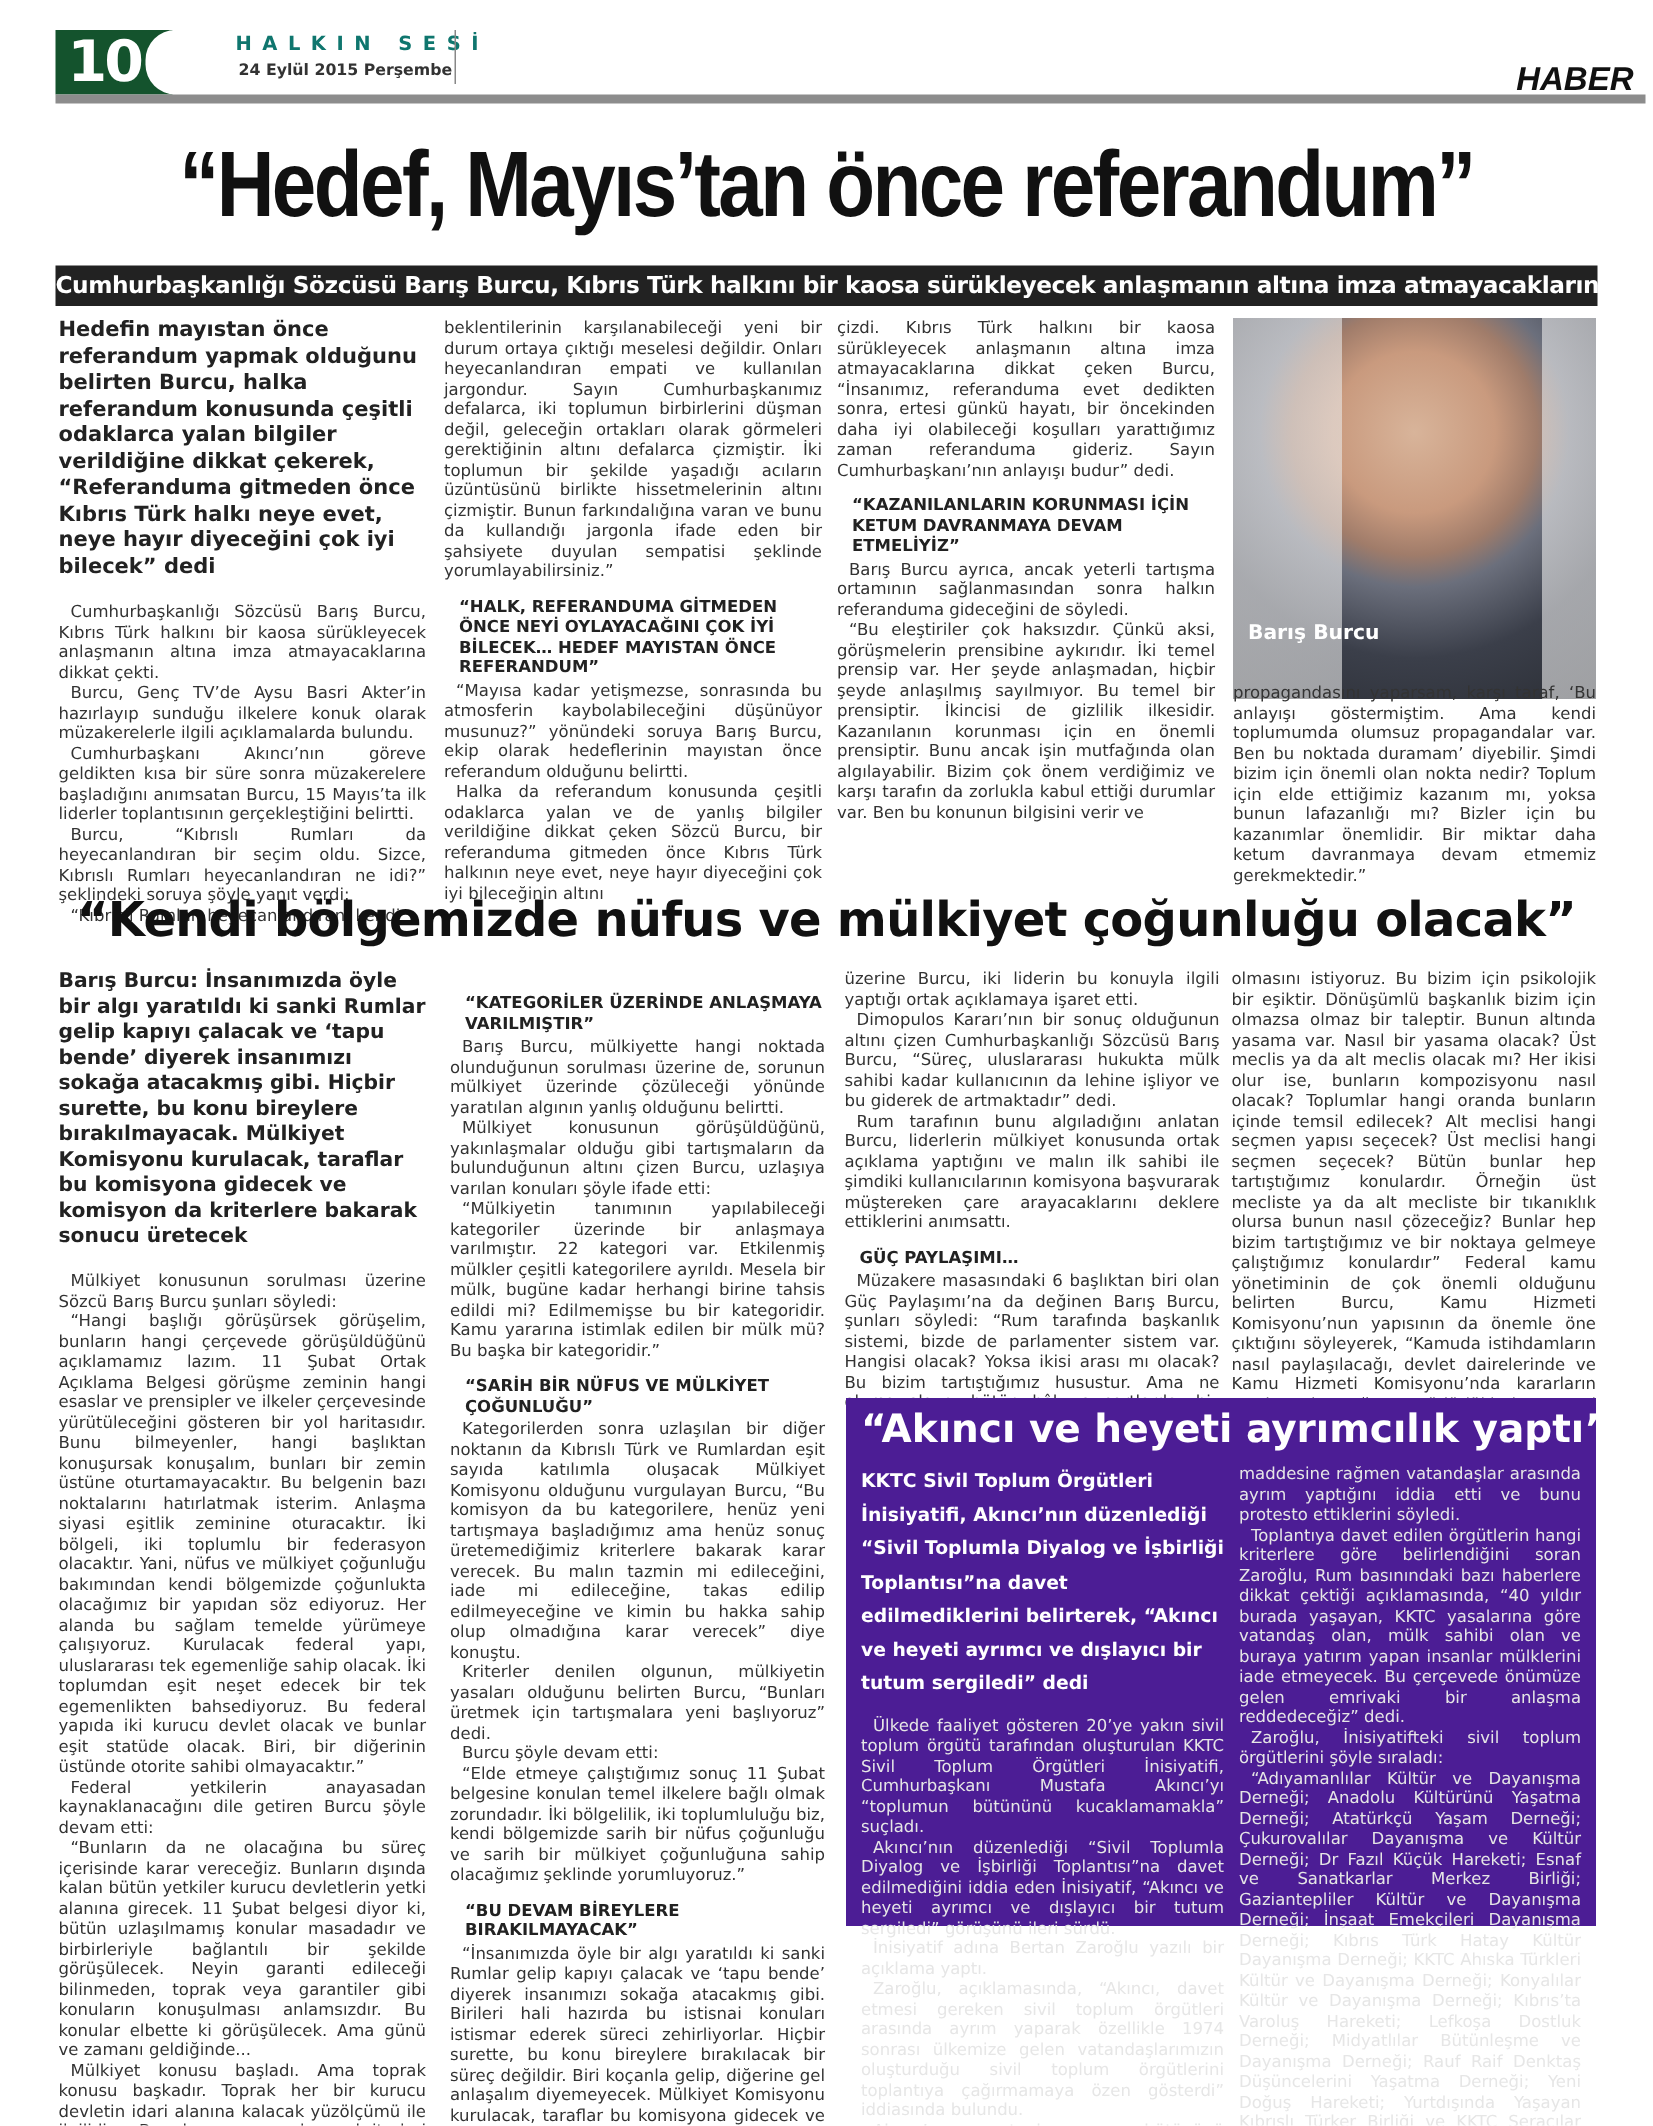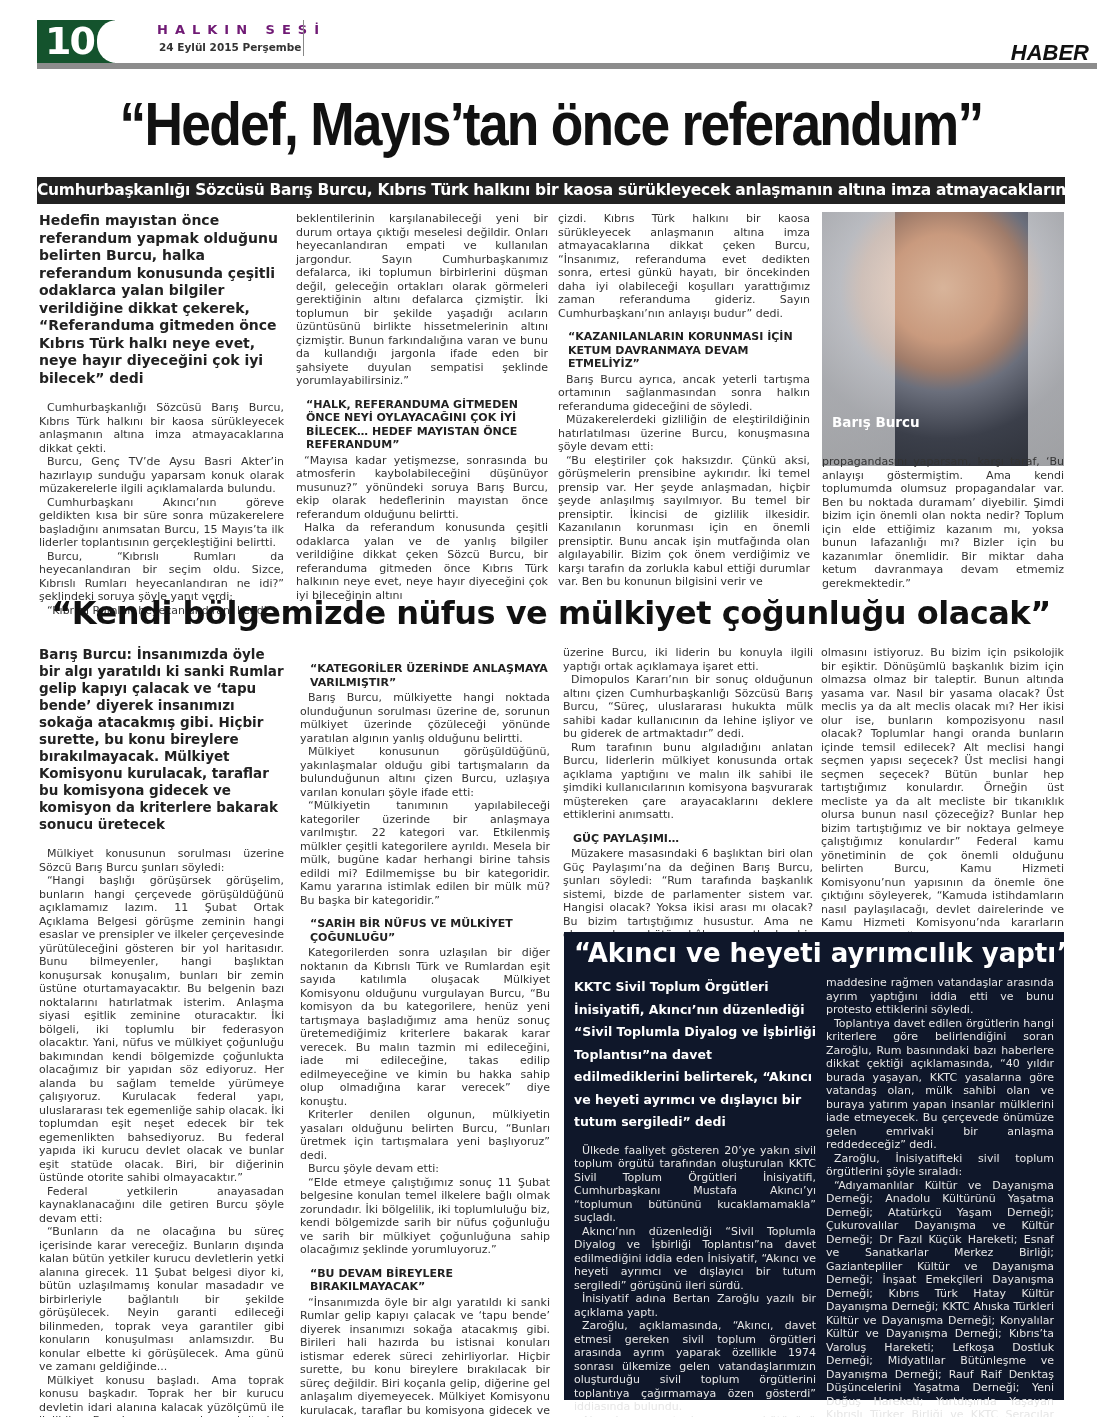--- a/index.html
+++ b/index.html
@@ -1,35 +1,35 @@
 <!DOCTYPE html>
 <html><head>
 <meta charset="utf-8">
 <style>
   html,body{margin:0;padding:0;background:#fff;}
   body{width:1102px;height:1417px;position:relative;overflow:hidden;font-family:"DejaVu Sans",sans-serif;color:#222;}
   .masthead{position:absolute;left:37px;top:20px;width:1060px;height:46px;}
   .pagenum{position:absolute;left:0;top:0;width:70px;height:43px;background:#14532d;color:#fff;font-size:38px;font-weight:bold;line-height:43px;padding-left:8px;letter-spacing:-2px;}
   .pagenum-curve{position:absolute;left:60px;top:0;width:40px;height:43px;background:#fff;border-radius:20px 0 0 20px;}
-  .paper-name{position:absolute;left:120px;top:2px;font-size:13px;font-weight:bold;letter-spacing:7px;color:#701a75;}
+  .paper-name{position:absolute;left:120px;top:2px;font-size:13px;font-weight:bold;letter-spacing:7px;color:#0f766e;}
   .paper-date{position:absolute;left:122px;top:21px;font-size:10.5px;font-weight:bold;color:#333;}
   .mh-divider{position:absolute;left:266px;top:0;width:1px;height:36px;background:#888;}
   .mh-bar{position:absolute;left:0;top:43px;width:1060px;height:6px;background:#8c8c8c;}
   .section-tag{position:absolute;right:8px;top:20px;font-family:"Liberation Sans",sans-serif;font-weight:bold;font-style:italic;font-size:22px;color:#111;text-align:right;}
   .headline{position:absolute;left:37px;top:88px;width:1028px;text-align:center;font-family:"Liberation Sans",sans-serif;font-weight:bold;font-size:62px;letter-spacing:-2px;transform:scaleX(0.86);transform-origin:center;color:#111;white-space:nowrap;}
   .deck{position:absolute;left:37px;top:177px;width:1028px;height:27px;background:#222;color:#fff;font-size:15.5px;font-weight:bold;line-height:27px;text-align:center;white-space:nowrap;letter-spacing:-0.3px;}
   .col{position:absolute;font-size:11px;line-height:13.5px;text-align:justify;color:#333;}
   .col p{margin:0;text-indent:8px;}
   .lead{font-size:14px;font-weight:bold;line-height:17.5px;color:#222;margin:0 0 14px 0;text-align:left;}
   .sub{font-weight:bold;margin:10px 0 2px 10px;color:#222;text-align:left;}
   .photo{position:absolute;left:822px;top:212px;width:242px;height:254px;background:radial-gradient(circle at 50% 30%,#d8b49a 0,#c99a7e 25%,#a07c6a 38%,#6b6f7c 48%,#3b3f4a 70%,#2b2e35 100%);}
   .photo-bg{position:absolute;left:0;top:0;width:100%;height:100%;background:linear-gradient(90deg,#f2f2f2 0,#e9e9e9 30%,transparent 30%,transparent 85%,#ececec 85%);opacity:.6;}
   .caption{position:absolute;left:10px;bottom:36px;color:#fff;font-weight:bold;font-size:13.5px;}
   .headline2{position:absolute;left:37px;top:594px;width:1028px;text-align:center;font-weight:bold;font-size:32px;color:#111;white-space:nowrap;letter-spacing:-0.5px;}
-  .dark-box{position:absolute;left:564px;top:932px;width:500px;height:468px;background:#0f172a;color:#eee;}
+  .dark-box{position:absolute;left:564px;top:932px;width:500px;height:352px;background:#4c1d95;color:#eee;}
   .dark-box .col{color:#e6e6e6;}
   .headline3{position:absolute;left:10px;top:6px;width:480px;text-align:center;font-weight:bold;font-size:26px;color:#fff;white-space:nowrap;}
   .lead-dark{font-size:12.5px;font-weight:bold;line-height:22.5px;color:#fff;margin:0 0 10px 0;text-align:left;}
 </style>
 </head>
 <body>
 
 <div class="masthead">
   <div class="pagenum">10</div>
   <div class="pagenum-curve"></div>
@@ -39,38 +39,37 @@
   <div class="section-tag">HABER</div>
   <div class="mh-bar"></div>
 </div>
 
 <div class="headline">“Hedef, Mayıs’tan önce referandum”</div>
 <div class="deck">Cumhurbaşkanlığı Sözcüsü Barış Burcu, Kıbrıs Türk halkını bir kaosa sürükleyecek anlaşmanın altına imza atmayacaklarını vurguladı</div>
 
 <div class="col" style="left:39px;top:212px;width:245px;">
   <div class="lead">Hedefin mayıstan önce referandum yapmak olduğunu belirten Burcu, halka referandum konusunda çeşitli odaklarca yalan bilgiler verildiğine dikkat çekerek, “Referanduma gitmeden önce Kıbrıs Türk halkı neye evet, neye hayır diyeceğini çok iyi bilecek” dedi</div>
   <p>Cumhurbaşkanlığı Sözcüsü Barış Burcu, Kıbrıs Türk halkını bir kaosa sürükleyecek anlaşmanın altına imza atmayacaklarına dikkat çekti.</p>
-  <p>Burcu, Genç TV’de Aysu Basri Akter’in hazırlayıp sunduğu yaparsam konuk olarak müzakerelerle ilgili açıklamalarda bulundu.</p>
+  <p>Burcu, Genç TV’de Aysu Basri Akter’in hazırlayıp sunduğu ilkelere konuk olarak müzakerelerle ilgili açıklamalarda bulundu.</p>
   <p>Cumhurbaşkanı Akıncı’nın göreve geldikten kısa bir süre sonra müzakerelere başladığını anımsatan Burcu, 15 Mayıs’ta ilk liderler toplantısının gerçekleştiğini belirtti.</p>
   <p>Burcu, “Kıbrıslı Rumları da heyecanlandıran bir seçim oldu. Sizce, Kıbrıslı Rumları heyecanlandıran ne idi?” şeklindeki soruya şöyle yanıt verdi:</p>
   <p>“Kıbrıslı Rumları heyecanlandıran, kendi</p>
 </div>
 
 <div class="col" style="left:296px;top:212px;width:252px;">
   <p style="text-indent:0">beklentilerinin karşılanabileceği yeni bir durum ortaya çıktığı meselesi değildir. Onları heyecanlandıran empati ve kullanılan jargondur. Sayın Cumhurbaşkanımız defalarca, iki toplumun birbirlerini düşman değil, geleceğin ortakları olarak görmeleri gerektiğinin altını defalarca çizmiştir. İki toplumun bir şekilde yaşadığı acıların üzüntüsünü birlikte hissetmelerinin altını çizmiştir. Bunun farkındalığına varan ve bunu da kullandığı jargonla ifade eden bir şahsiyete duyulan sempatisi şeklinde yorumlayabilirsiniz.”</p>
   <div class="sub">“HALK, REFERANDUMA GİTMEDEN ÖNCE NEYİ OYLAYACAĞINI ÇOK İYİ BİLECEK… HEDEF MAYISTAN ÖNCE REFERANDUM”</div>
   <p>“Mayısa kadar yetişmezse, sonrasında bu atmosferin kaybolabileceğini düşünüyor musunuz?” yönündeki soruya Barış Burcu, ekip olarak hedeflerinin mayıstan önce referandum olduğunu belirtti.</p>
   <p>Halka da referandum konusunda çeşitli odaklarca yalan ve de yanlış bilgiler verildiğine dikkat çeken Sözcü Burcu, bir referanduma gitmeden önce Kıbrıs Türk halkının neye evet, neye hayır diyeceğini çok iyi bileceğinin altını</p>
 </div>
 
 <div class="col" style="left:558px;top:212px;width:252px;">
   <p style="text-indent:0">çizdi. Kıbrıs Türk halkını bir kaosa sürükleyecek anlaşmanın altına imza atmayacaklarına dikkat çeken Burcu, “İnsanımız, referanduma evet dedikten sonra, ertesi günkü hayatı, bir öncekinden daha iyi olabileceği koşulları yarattığımız zaman referanduma gideriz. Sayın Cumhurbaşkanı’nın anlayışı budur” dedi.</p>
   <div class="sub">“KAZANILANLARIN KORUNMASI İÇİN KETUM DAVRANMAYA DEVAM ETMELİYİZ”</div>
   <p>Barış Burcu ayrıca, ancak yeterli tartışma ortamının sağlanmasından sonra halkın referanduma gideceğini de söyledi.</p>
-  <p>Müzakerelerdeki gizliliğin de eleştirildiğinin hatırlatılması üzerine Burcu, konuşmasına şöyle devam etti:</p>
   <p>“Bu eleştiriler çok haksızdır. Çünkü aksi, görüşmelerin prensibine aykırıdır. İki temel prensip var. Her şeyde anlaşmadan, hiçbir şeyde anlaşılmış sayılmıyor. Bu temel bir prensiptir. İkincisi de gizlilik ilkesidir. Kazanılanın korunması için en önemli prensiptir. Bunu ancak işin mutfağında olan algılayabilir. Bizim çok önem verdiğimiz ve karşı tarafın da zorlukla kabul ettiği durumlar var. Ben bu konunun bilgisini verir ve</p>
 </div>
 
 <div class="photo">
   <div class="photo-bg"></div>
   <div class="caption">Barış Burcu</div>
 </div>
 
 <div class="col" style="left:822px;top:455px;width:242px;">
   <p style="text-indent:0">propagandasını yaparsam, karşı taraf, ‘Bu anlayışı göstermiştim. Ama kendi toplumumda olumsuz propagandalar var. Ben bu noktada duramam’ diyebilir. Şimdi bizim için önemli olan nokta nedir? Toplum için elde ettiğimiz kazanım mı, yoksa bunun lafazanlığı mı? Bizler için bu kazanımlar önemlidir. Bir miktar daha ketum davranmaya devam etmemiz gerekmektedir.”</p>

